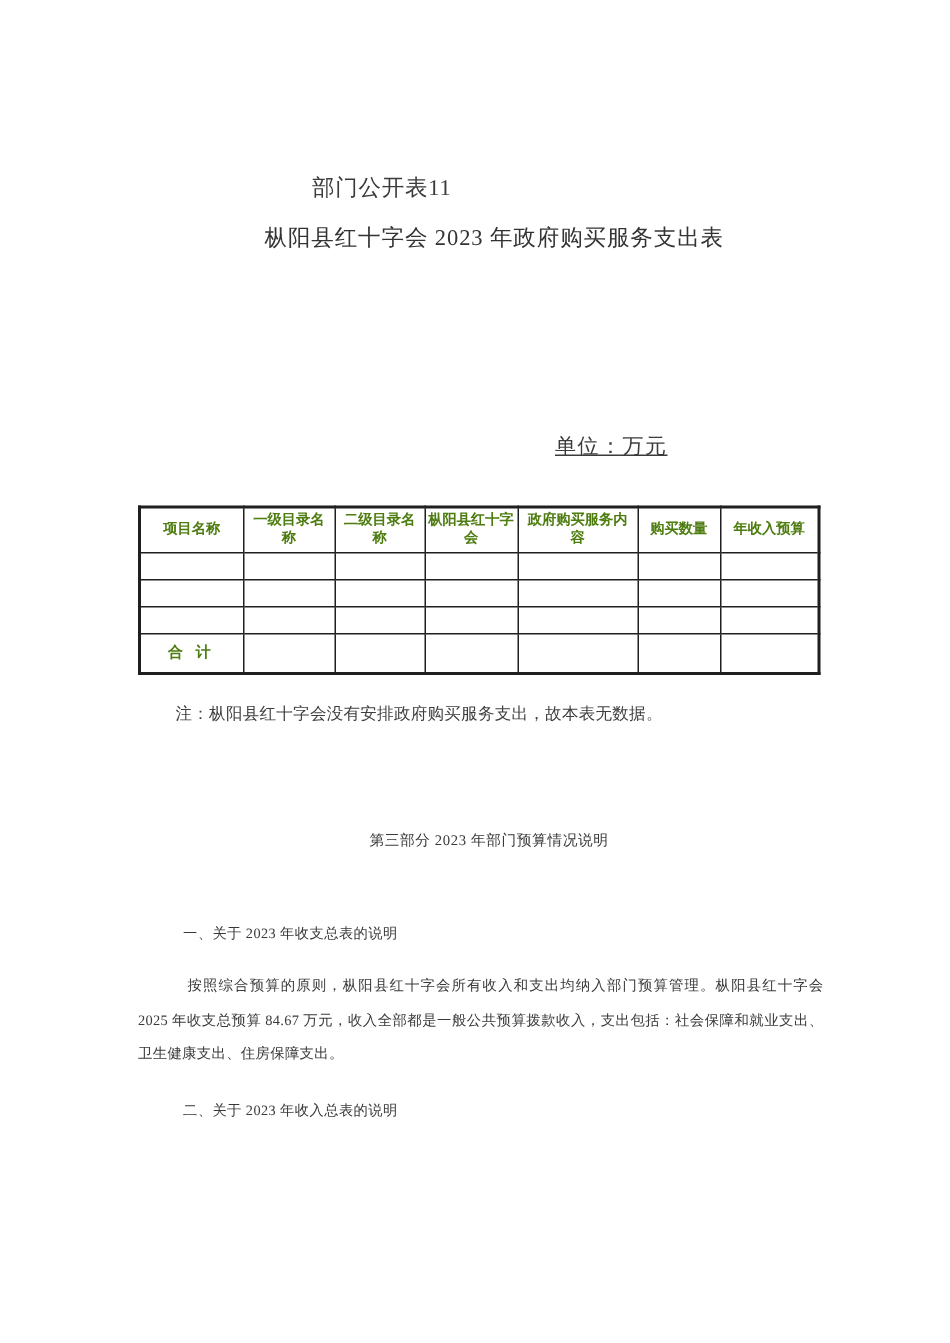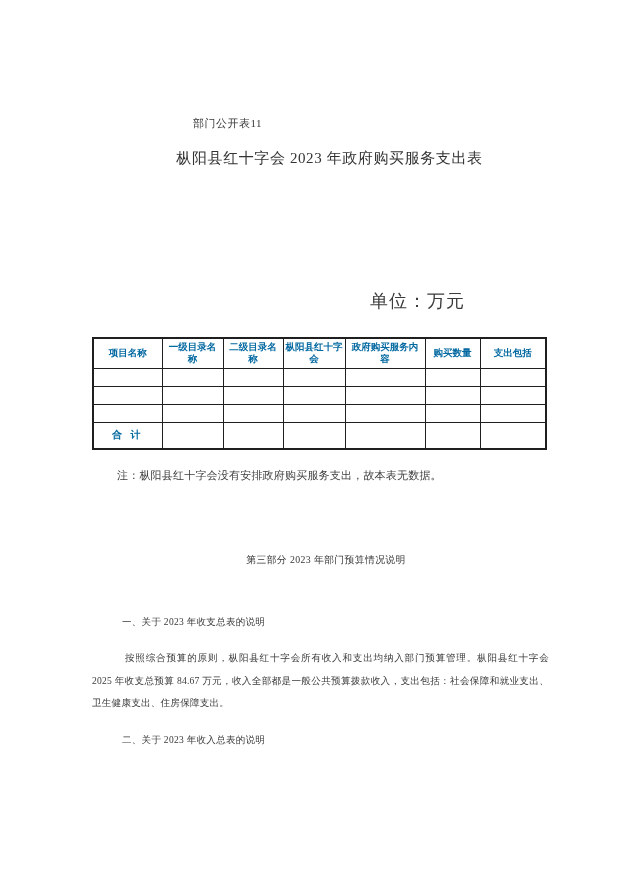--- a/index.html
+++ b/index.html
@@ -8,23 +8,23 @@
     position: relative;
     width: 633px;
     height: 895px;
     background: #ffffff;
     font-family: "Liberation Serif", "DejaVu Serif", serif;
     color: #3b3b3b;
     overflow: hidden;
   }
   .doc-number {
     position: absolute;
-    left: 193px;
+    left: 208px;
     top: 116px;
-    font-size: 11px;
+    font-size: 15px;
     letter-spacing: 0.5px;
     white-space: nowrap;
   }
   .doc-title {
     position: absolute;
     left: 0;
     top: 149px;
     width: 633px;
     margin: 0;
     text-align: center;
@@ -32,33 +32,34 @@
     font-weight: normal;
     letter-spacing: 0.6px;
     color: #333333;
     white-space: nowrap;
     padding-left: 26px;
   }
   .unit-label {
     position: absolute;
     left: 370px;
     top: 289px;
-    font-size: 18px;
+    font-size: 14px;
     letter-spacing: 1px;
     white-space: nowrap;
+    text-decoration: underline;
   }
   table.proc-table {
     position: absolute;
     left: 92px;
     top: 337px;
     width: 453px;
     border-collapse: collapse;
     table-layout: fixed;
     border: 2px solid #1f1f1f;
-    color: #0369a1;
+    color: #4d7c0f;
   }
   table.proc-table th,
   table.proc-table td {
     border: 1px solid #1f1f1f;
     padding: 0 2px;
     vertical-align: middle;
     text-align: center;
     overflow: hidden;
   }
   table.proc-table thead tr { height: 30px; }
@@ -151,21 +152,21 @@
       <col style="width:66px">
     </colgroup>
     <thead>
       <tr>
         <th>项目名称</th>
         <th>一级目录名称</th>
         <th>二级目录名称</th>
         <th>枞阳县红十字会</th>
         <th>政府购买服务内容</th>
         <th>购买数量</th>
-        <th>支出包括</th>
+        <th>年收入预算</th>
       </tr>
     </thead>
     <tbody>
       <tr class="data-row">
         <td></td>
         <td></td>
         <td></td>
         <td></td>
         <td></td>
         <td></td>

